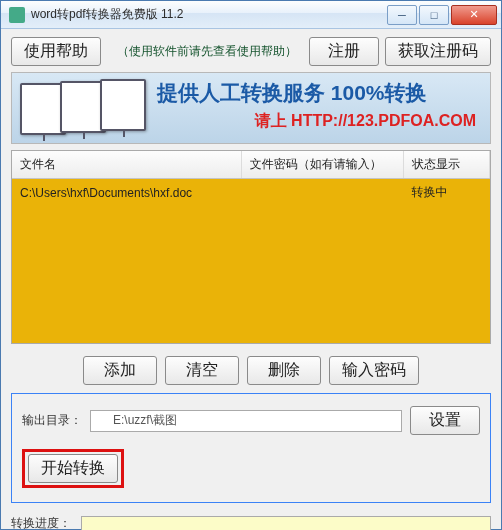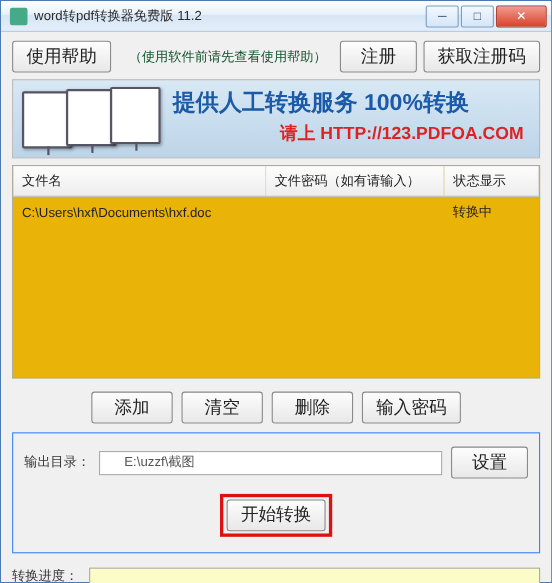--- a/index.html
+++ b/index.html
@@ -151,21 +151,21 @@
   .out-row1 { display:flex; align-items:center; gap:8px; }
   .out-label { color:#333; white-space:nowrap; }
   .out-input {
     flex:1; height:22px;
     border:1px solid #aaa;
     background:#fff;
     padding:2px 22px;
     font-size:12px;
     color:#555;
   }
-  .out-row2 { display:flex; gap:8px; justify-content:center; margin-top:14px; }
+  .out-row2 { display:flex; gap:8px; margin-top:14px; }
   .start-wrap {
     border:3px solid #d11;
     padding:2px 3px;
     display:inline-block;
   }
   .progress-row {
     display:flex; align-items:center; gap:10px;
     margin-top:12px;
   }
   .progress-label { color:#333; white-space:nowrap; }

